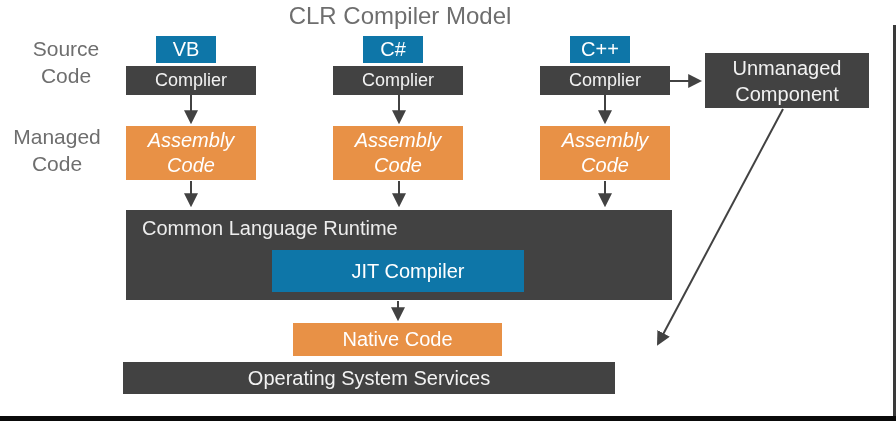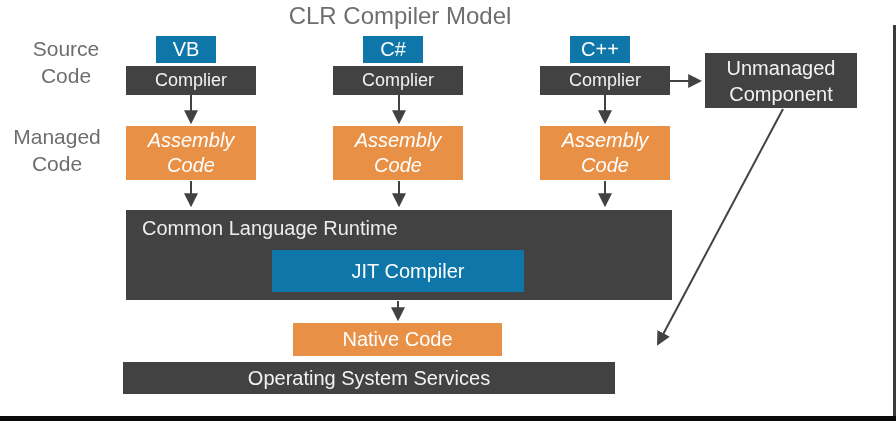--- a/index.html
+++ b/index.html
@@ -35,21 +35,21 @@
     color: var(--label-gray, #6e6e6e);
     text-align: center;
     font-size: 21px;
     line-height: 27px;
   }
   .lang-box   { width: 60px;  height: 27px; top: 36px;  font-size: 20px; }
   .comp-box   { width: 130px; height: 29px; top: 66px;  font-size: 18px; }
   .asm-box    { width: 130px; height: 54px; top: 126px; font-size: 20px; line-height: 25px; font-style: italic; }
   .asm-box span { display: inline-block; max-width: 95px; }
 
-  .unmanaged  { left: 705px; top: 53px; width: 152px; height: 55px; font-size: 20px; line-height: 26px; }
+  .unmanaged  { left: 705px; top: 53px; width: 164px; height: 55px; font-size: 20px; line-height: 26px; }
   .unmanaged span { display: inline-block; max-width: 118px; }
 
   .clr-box    { left: 126px; top: 210px; width: 546px; height: 90px; }
   .clr-label  {
     position: absolute;
     left: 142px; top: 217px;
     font-size: 20px;
     color: #ededed;
   }
   .jit-box    { left: 272px; top: 250px; width: 252px; height: 42px; font-size: 20px; padding-left: 20px; }

